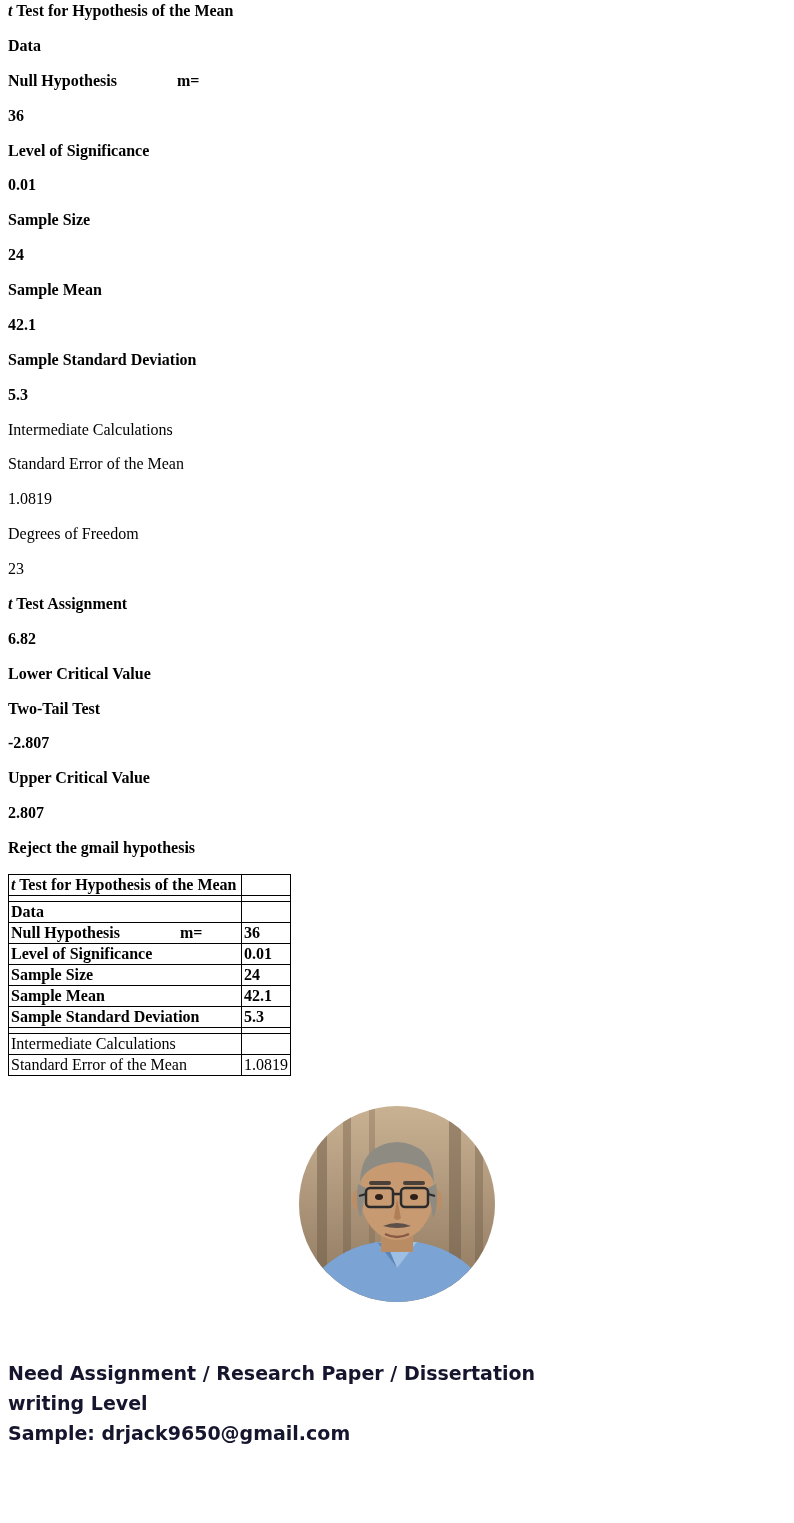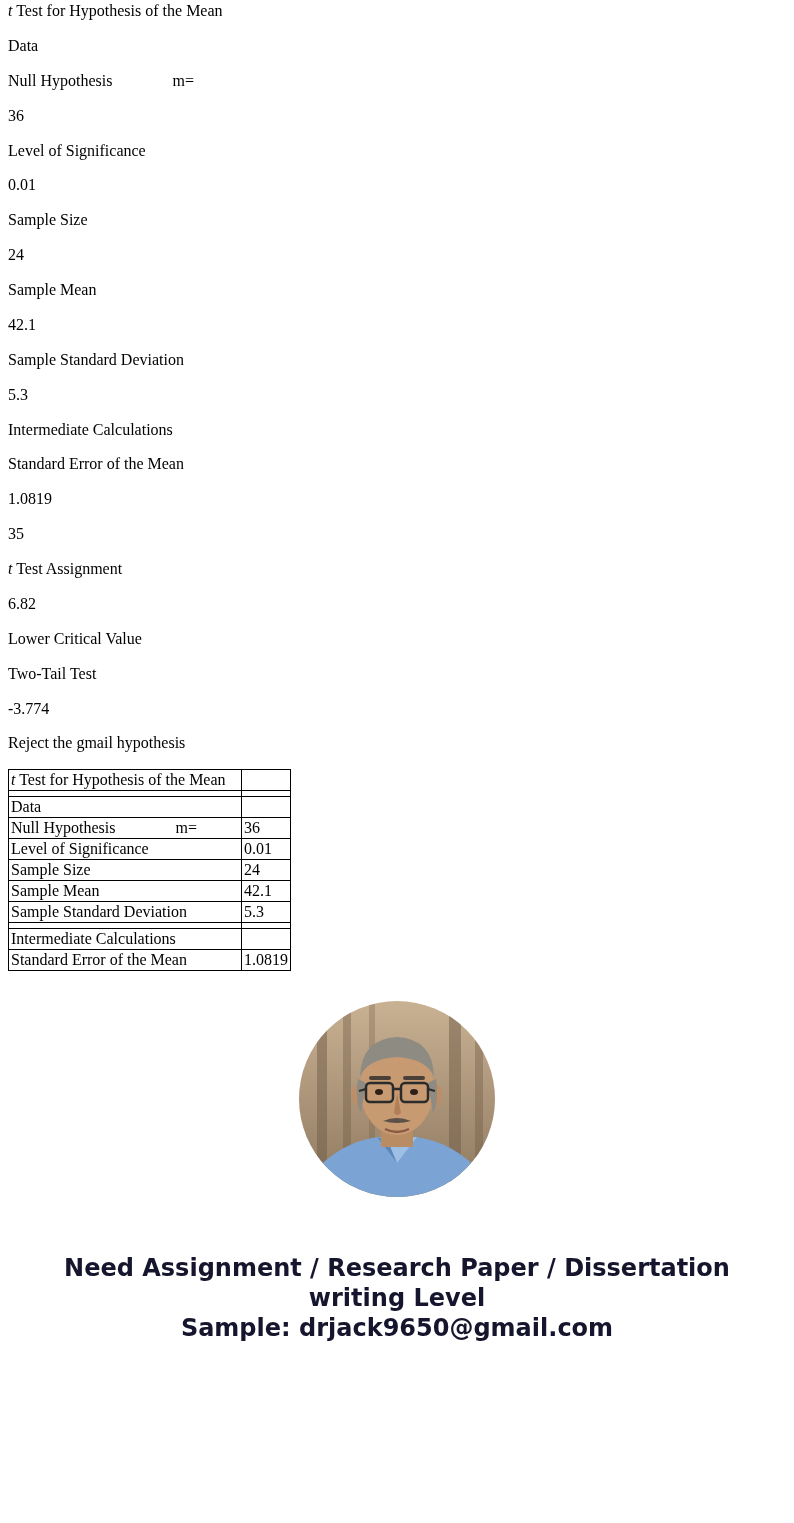--- a/index.html
+++ b/index.html
@@ -12,21 +12,21 @@
     color: #000000;
     font-family: "Liberation Serif", serif;
     font-size: 16px;
   }
   .doc p {
     margin: 16px 0;
     line-height: 1.18;
     white-space: pre-wrap;
   }
   .doc p:first-child { margin-top: 2px; }
-  .b { font-weight: 400; }
+  .b { font-weight: 700; }
   .i { font-style: italic; }
 
   table.results {
     border-collapse: collapse;
     margin-top: 16px;
     table-layout: fixed;
   }
   table.results td {
     border: 1px solid #000;
     padding: 0 2px;
@@ -42,24 +42,23 @@
   tr.spacer td { height: 5px; padding: 0; }
 
   .avatar-wrap {
     text-align: center;
     margin-top: 30px;
   }
   .avatar-wrap svg { display: inline-block; }
 
   .footer {
     margin-top: 52px;
-    text-align: center;
     font-family: "DejaVu Sans", sans-serif;
     font-weight: 700;
-    font-size: 24px;
+    font-size: 19px;
     line-height: 30px;
     color: #15152d;
   }
 </style>
 </head>
 <body>
 
 <div class="doc">
   <p class="b"><span class="i">t</span><span> Test for Hypothesis of the Mean</span></p>
   <p class="b">Data</p>
@@ -69,26 +68,29 @@
   <p class="b">0.01</p>
   <p class="b">Sample Size</p>
   <p class="b">24</p>
   <p class="b">Sample Mean</p>
   <p class="b">42.1</p>
   <p class="b">Sample Standard Deviation</p>
   <p class="b">5.3</p>
   <p>Intermediate Calculations</p>
   <p>Standard Error of the Mean</p>
   <p>1.0819</p>
-  <p>35</p>
+  <p>Degrees of Freedom</p>
+  <p>23</p>
   <p class="b"><span class="i">t</span><span> Test Assignment</span></p>
   <p class="b">6.82</p>
   <p class="b">Lower Critical Value</p>
   <p class="b">Two-Tail Test</p>
-  <p class="b">-3.774</p>
+  <p class="b">-2.807</p>
+  <p class="b">Upper Critical Value</p>
+  <p class="b">2.807</p>
   <p class="b">Reject the gmail hypothesis</p>
 </div>
 
 <table class="results">
   <colgroup>
       <col class="c1">
       <col class="c2">
     </colgroup>
   <tbody>
     <tr>

